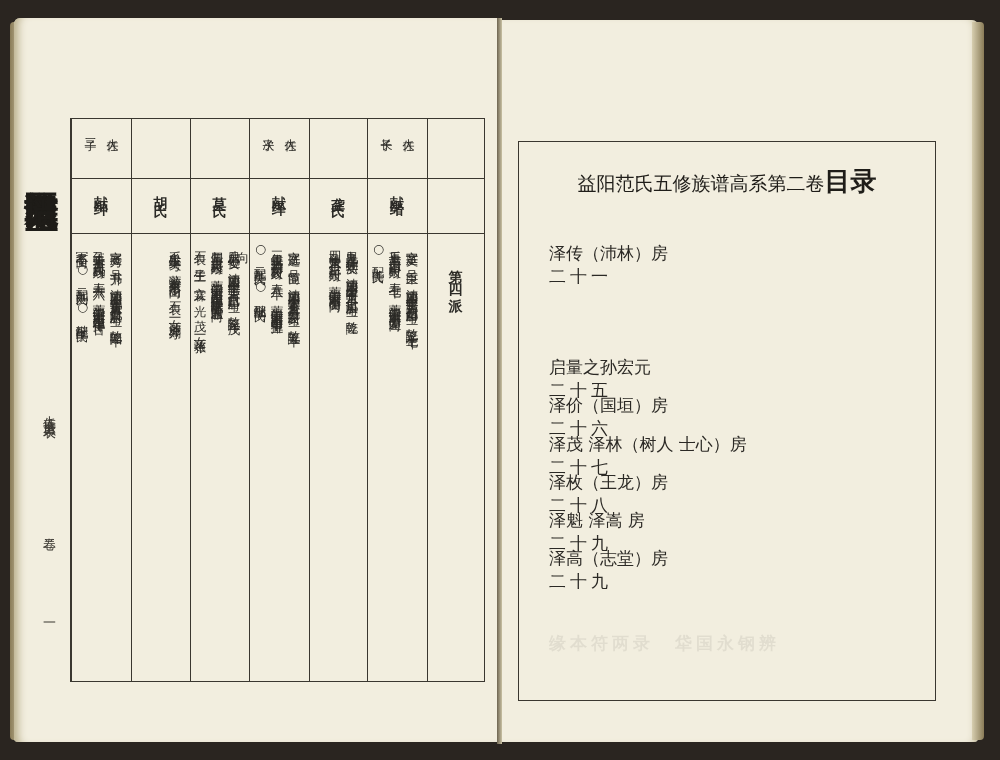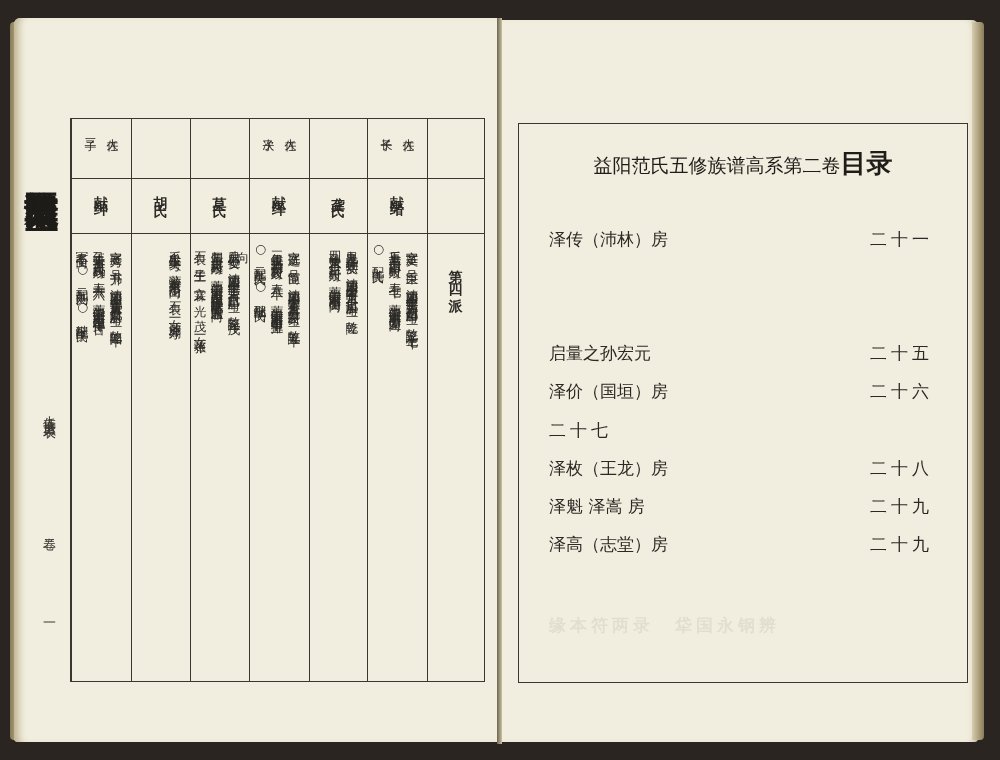--- a/index.html
+++ b/index.html
@@ -40,28 +40,28 @@
          left:50%; transform:translateX(-50%); letter-spacing:2px; white-space:nowrap; height:46px; }
   .rel span { display:block; }
   .name { position:absolute; top:66px; left:50%; transform:translateX(-50%); writing-mode:vertical-rl;
           font-size:14px; font-weight:bold; letter-spacing:6px; font-family:"DejaVu Sans","Liberation Sans",sans-serif; }
   .body { position:absolute; top:122px; right:6px; bottom:6px; writing-mode:vertical-rl;
           font-size:12.5px; line-height:17px; letter-spacing:1.6px; white-space:pre; }
   .branch-label { position:absolute; top:140px; left:50%; transform:translateX(-50%); writing-mode:vertical-rl;
                   font-size:14px; font-weight:bold; letter-spacing:14px; font-family:"DejaVu Sans","Liberation Sans",sans-serif; }
 
   
-  #toc-box { position:absolute; left:518px; top:123px; width:450px; height:560px;
+  #toc-box { position:absolute; left:518px; top:141px; width:418px; height:560px;
              border:1.5px solid #3a3730; box-sizing:border-box; }
   #toc-title { position:absolute; left:0; width:100%; top:22px; text-align:center; font-size:19px;
                font-family:"DejaVu Sans","Liberation Sans",sans-serif; color:#1f1d19; }
   #toc-title .big { font-size:26px; font-weight:bold; }
   .toc-row { position:absolute; left:30px; right:34px; height:30px; font-size:17px;
-             display:flex; justify-content:space-between; align-items:center;
-             font-family:"DejaVu Sans","Liberation Sans",sans-serif; color:#2b2925; }
+             display:flex; justify-content:space-between; 
+             font-family:"DejaVu Sans","Liberation Sans",sans-serif; color:#2b2925;flex-direction:column; }
   .toc-page { letter-spacing:4px; }
   .ghost { position:absolute; left:30px; top:490px; font-size:17px; color:#2b2925; opacity:0.08;
            letter-spacing:4px; font-weight:bold; font-family:"DejaVu Sans","Liberation Sans",sans-serif; }
 </style>
 </head>
 <body>
 
 <div id="left-edge"></div>
 <div class="page" id="left-page"></div>
 <div id="gutter"></div>
@@ -141,20 +141,21 @@
   </div>
   <div class="toc-row" style="top:214px">
     <span>启量之孙宏元</span>
     <span class="toc-page">二十五</span>
   </div>
   <div class="toc-row" style="top:252px">
     <span>泽价（国垣）房</span>
     <span class="toc-page">二十六</span>
   </div>
   <div class="toc-row" style="top:291px">
+    <span>泽茂 泽林（树人 士心）房</span>
     <span class="toc-page">二十七</span>
   </div>
   <div class="toc-row" style="top:329px">
     <span>泽枚（王龙）房</span>
     <span class="toc-page">二十八</span>
   </div>
   <div class="toc-row" style="top:367px">
     <span>泽魁 泽嵩 房</span>
     <span class="toc-page">二十九</span>
   </div>

